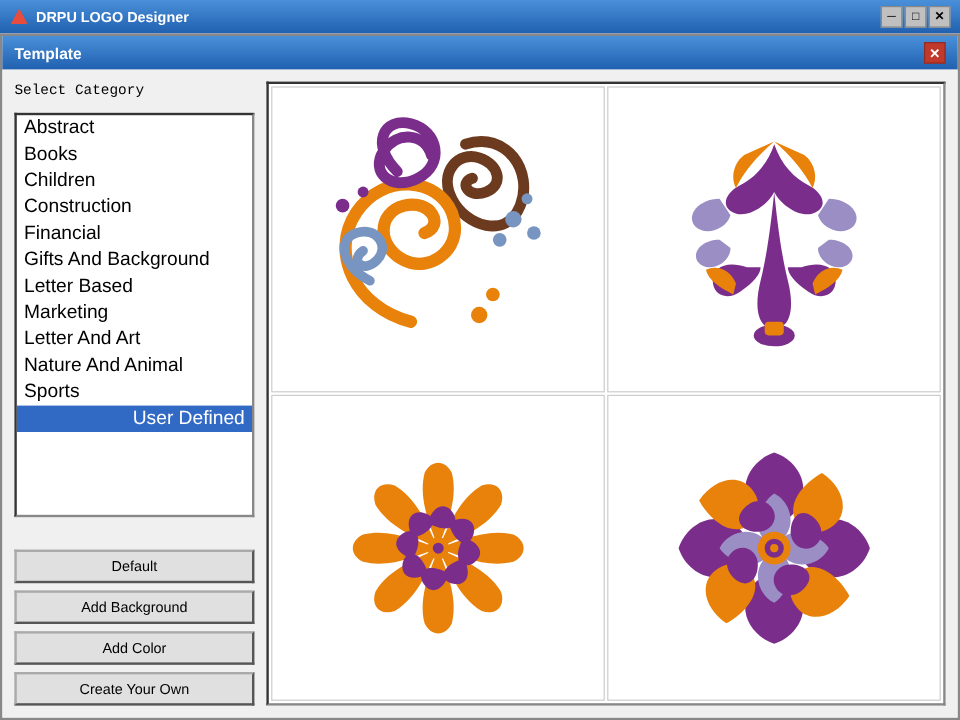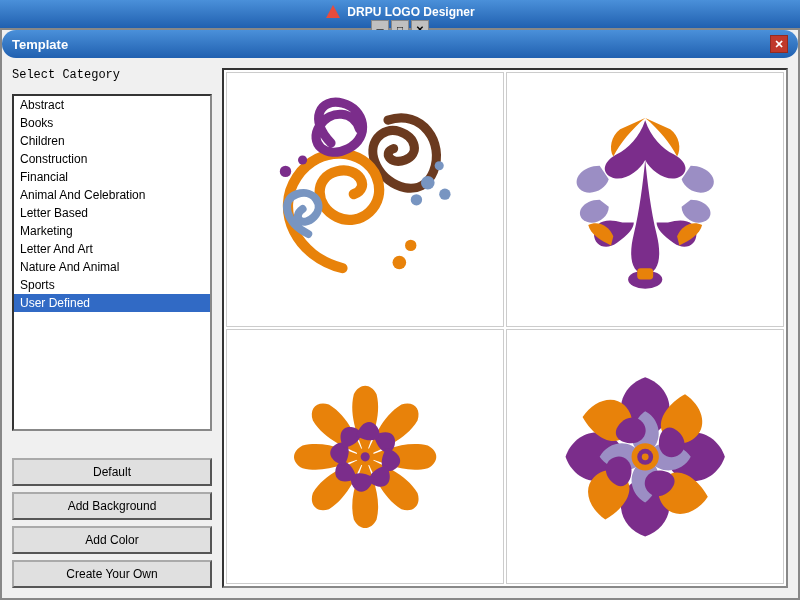--- a/index.html
+++ b/index.html
@@ -12,21 +12,20 @@
       overflow: hidden;
     }
     .title-bar {
       background: linear-gradient(to bottom, #4a90d9, #2060b0);
       color: white;
       padding: 4px 8px;
       display: flex;
       align-items: center;
       justify-content: space-between;
       height: 28px;
-      flex-direction: column;
     }
     .title-bar-left {
       display: flex;
       align-items: center;
       gap: 6px;
     }
     .title-bar-icon {
       width: 16px;
       height: 16px;
     }
@@ -60,21 +59,20 @@
       flex-direction: column;
     }
     .dialog-title-bar {
       background: linear-gradient(to bottom, #4a90d9, #2060b0);
       color: white;
       padding: 5px 10px;
       display: flex;
       align-items: center;
       justify-content: space-between;
       height: 28px;
-      border-radius: 14px;
     }
     .dialog-title-text {
       font-size: 13px;
       font-weight: bold;
     }
     .close-btn {
       width: 18px;
       height: 18px;
       background: #c0392b;
       border: 1px solid #922b21;
@@ -108,26 +106,27 @@
     .category-list {
       border: 2px inset #888;
       background: white;
       flex: 1;
       overflow-y: auto;
       min-height: 200px;
     }
     .category-item {
       padding: 2px 6px;
       cursor: pointer;
-      font-size: 12px;
+      font-size: 16px;
       color: #000;
     }
     .category-item.selected {
       background: #316AC5;
       color: white;
+      text-align: right;
     }
     .buttons-section {
       display: flex;
       flex-direction: column;
       gap: 6px;
       margin-top: 19px;
     }
     .action-btn {
       background: #e0e0e0;
       border: 2px outset #aaa;
@@ -189,21 +188,21 @@
 
     <div class="left-panel">
       <div class="select-category-label">Select Category</div>
 
       <div class="category-list" id="category-list">
       <div class="category-item">Abstract</div>
           <div class="category-item">Books</div>
           <div class="category-item">Children</div>
           <div class="category-item">Construction</div>
           <div class="category-item">Financial</div>
-          <div class="category-item">Animal And Celebration</div>
+          <div class="category-item">Gifts And Background</div>
           <div class="category-item">Letter Based</div>
           <div class="category-item">Marketing</div>
           <div class="category-item">Letter And Art</div>
           <div class="category-item">Nature And Animal</div>
           <div class="category-item">Sports</div>
           <div class="category-item selected">User Defined</div>
         </div>
 
       <div class="buttons-section">
         <button class="action-btn">Default</button>

